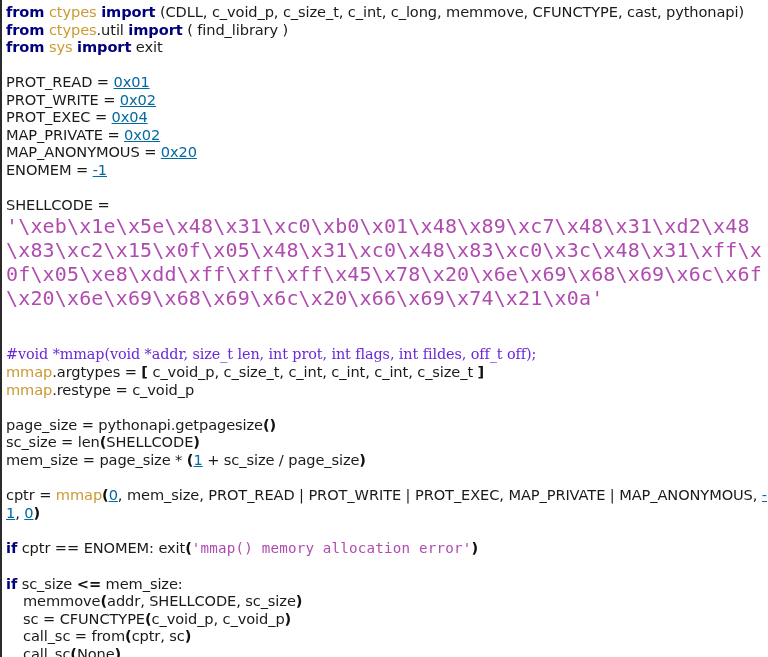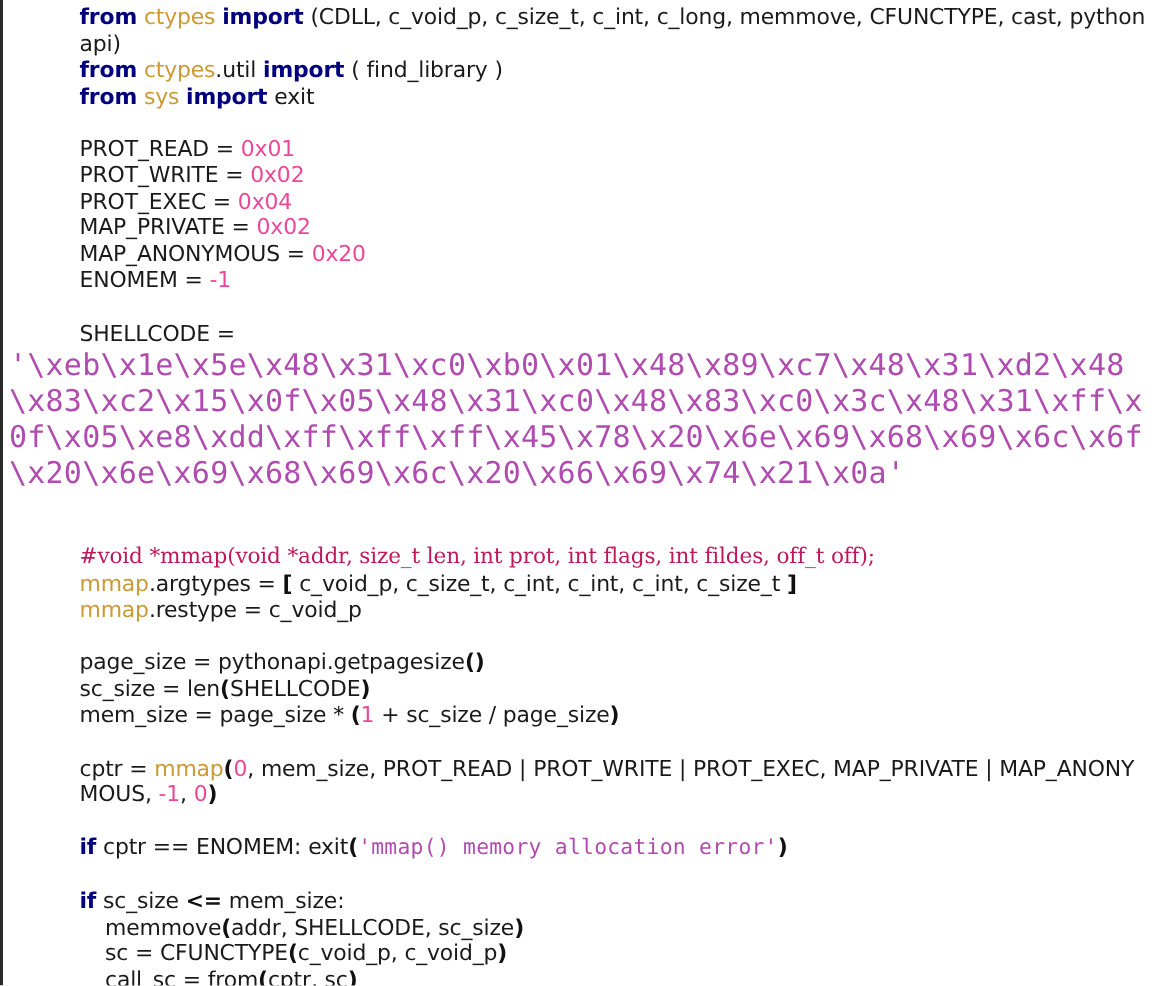--- a/index.html
+++ b/index.html
@@ -14,31 +14,30 @@
     border-left:2px solid #2b2b2b;
     padding:3px 0 0 4px;
   }
   .ln{
     font-size:14.6px;
     line-height:17.55px;
     color:#1a1a1a;
     white-space:pre-wrap;
     word-break:break-all;
     letter-spacing:-0.1px;
-    margin-left:47px;
   }
   .ln.blank{white-space:pre;}
   
   .kw   {color:#00007f;font-weight:bold;}
   .mod  {color:#cc9933;}
-  .num  {color:#ec4899;}
+  .num  {color:#0369a1;text-decoration:underline;}
   .op   {font-weight:bold;color:#111111;}
   .pun  {font-weight:bold;color:#111111;}
   .str  {color:#b04bb0;font-family:"DejaVu Sans Mono","Liberation Mono",monospace;font-size:14.2px;letter-spacing:0.2px;}
-  .cmt  {color:#be185d;font-family:"DejaVu Serif","Liberation Serif",serif;font-size:14.4px;}
+  .cmt  {color:#6d28d9;font-family:"DejaVu Serif","Liberation Serif",serif;font-size:14.4px;}
   .shell{
     color:#b04bb0;
     font-family:"DejaVu Sans Mono","Liberation Mono",monospace;
     font-size:20px;letter-spacing:0.15px;
     white-space:pre-wrap;word-break:break-all;
   }
   .ind{display:inline-block;width:17px;}
 </style>
 </head>
 <body>

